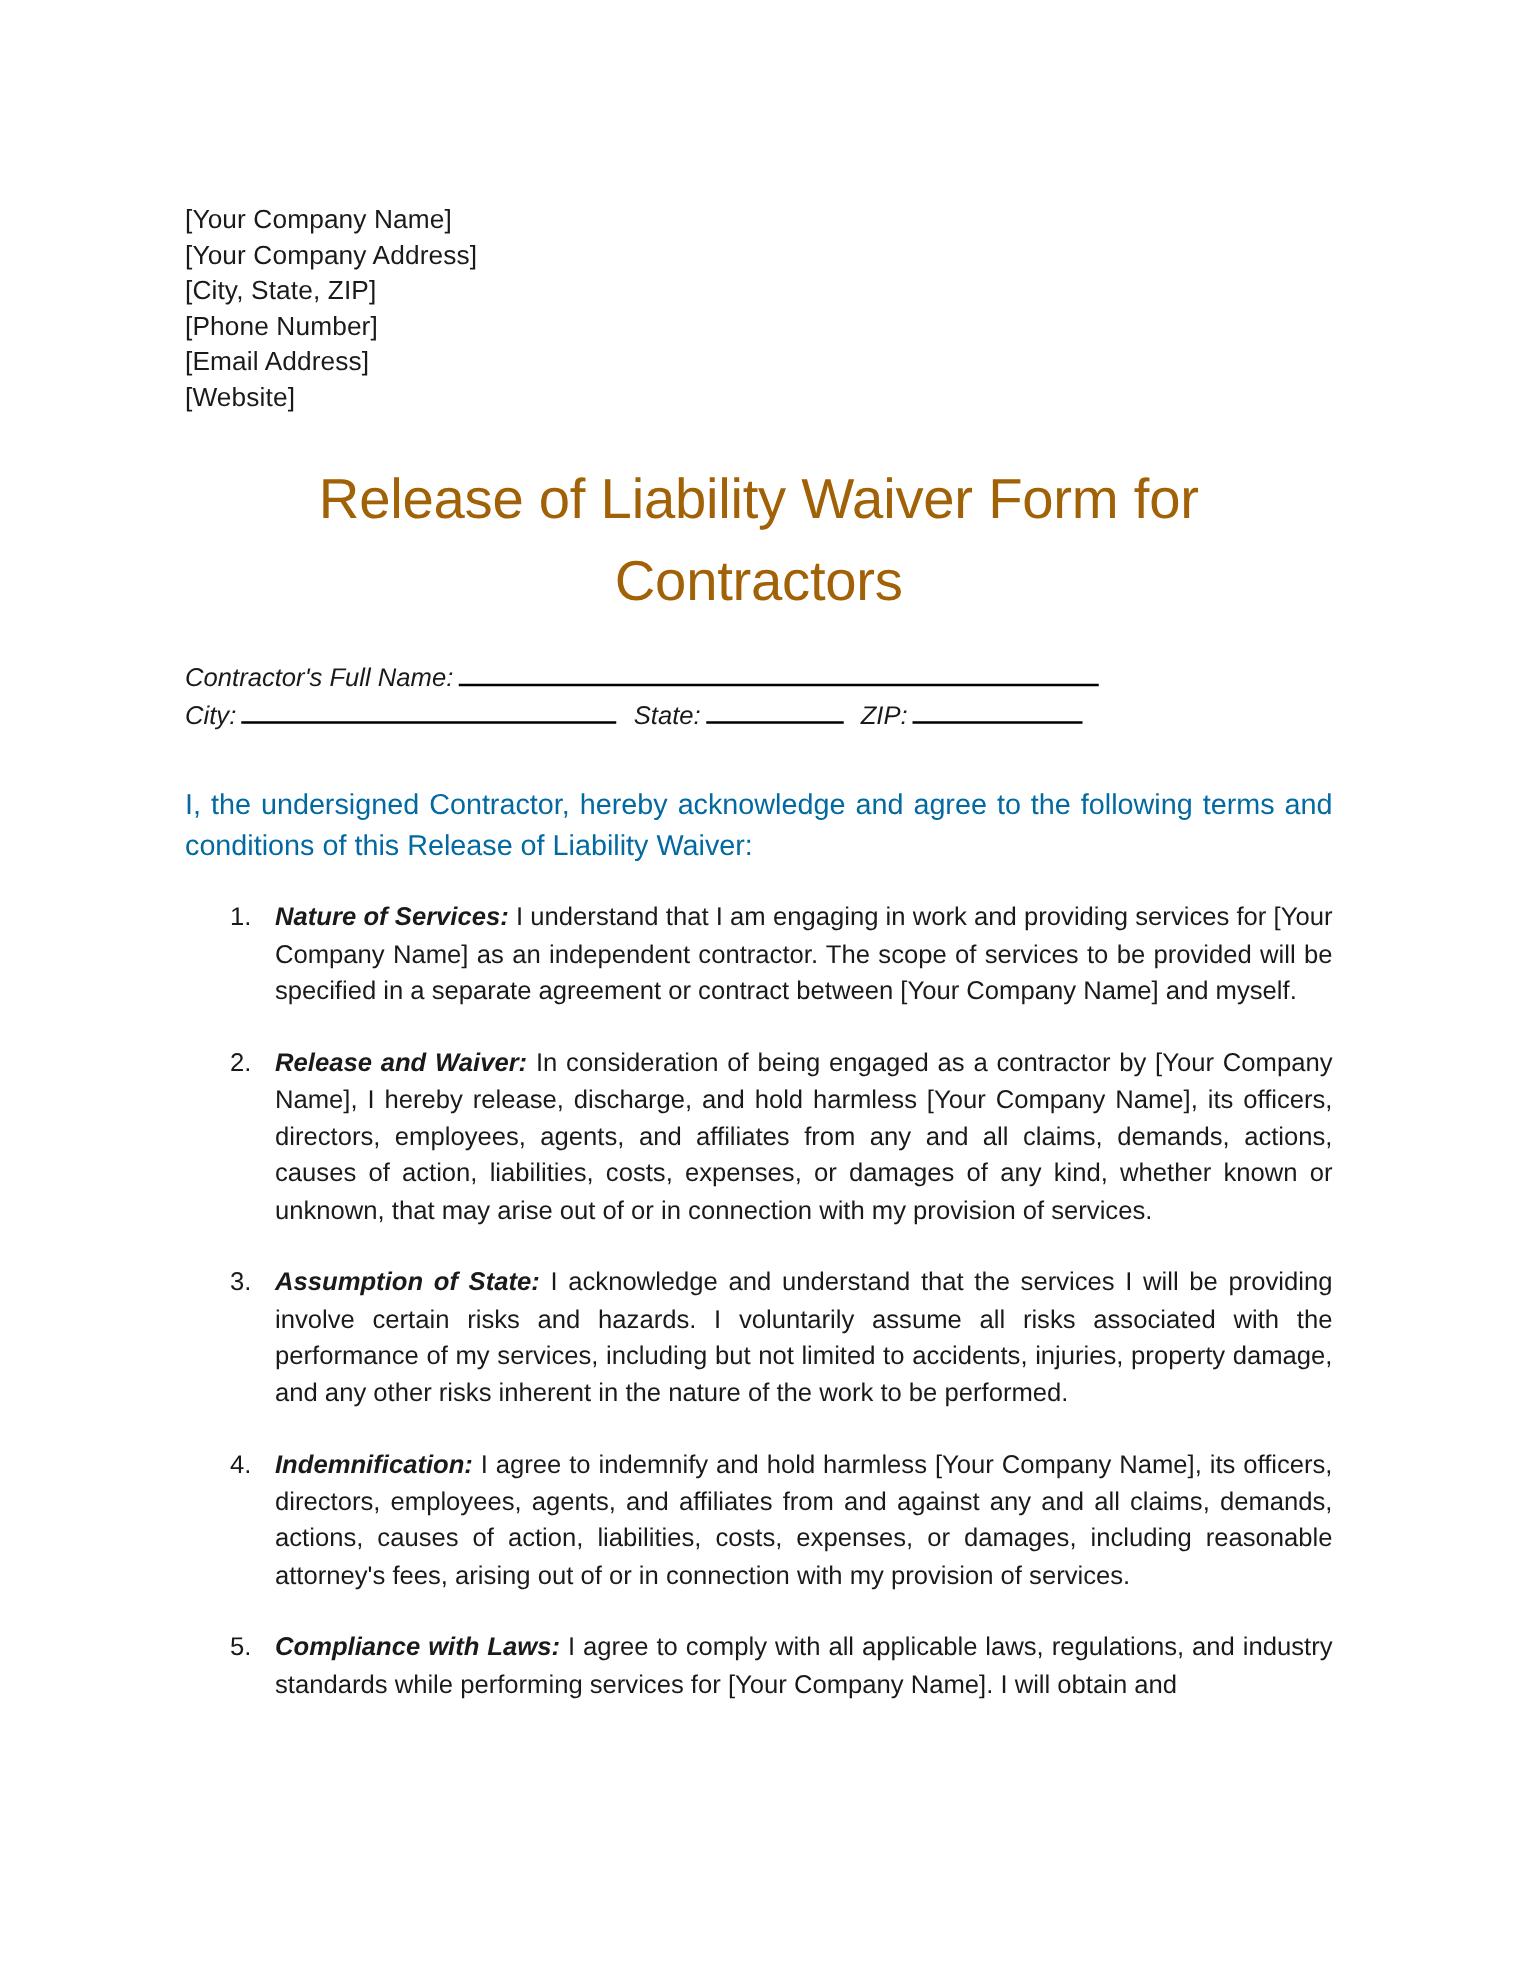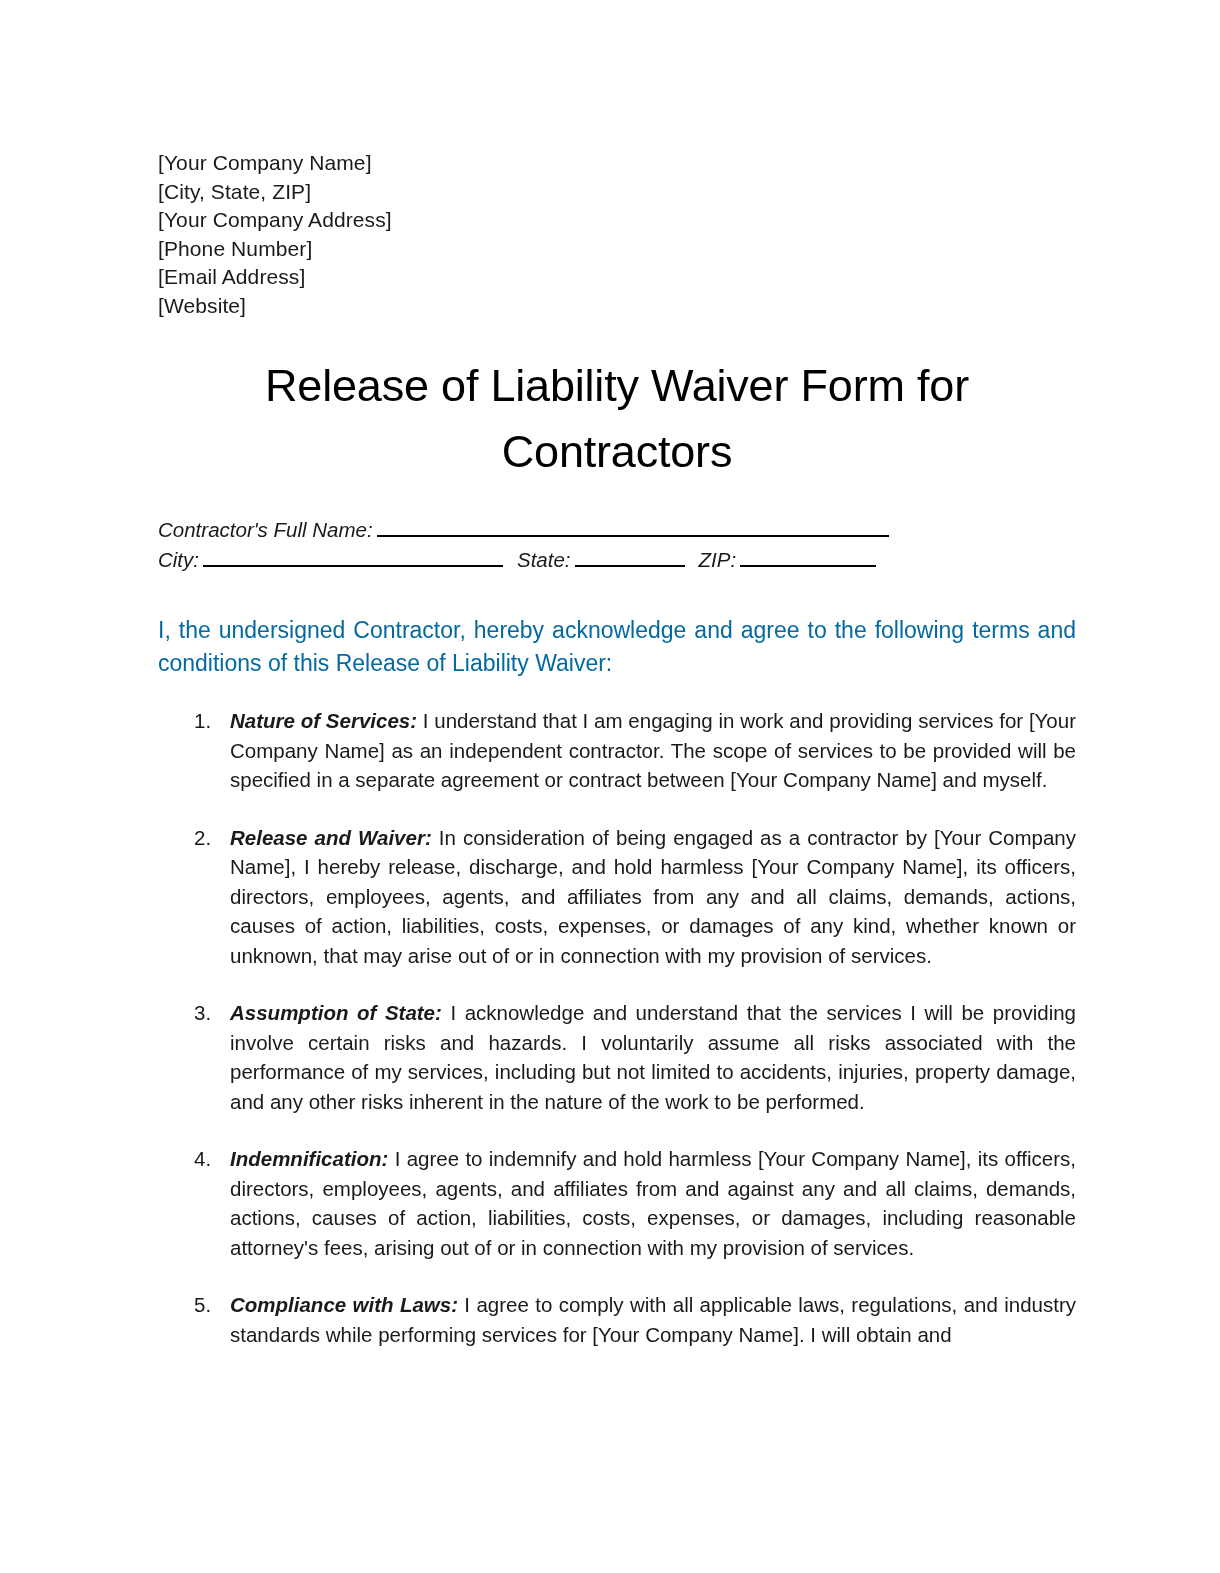--- a/index.html
+++ b/index.html
@@ -15,44 +15,43 @@
     position: relative;
     width: 1220px;
     height: 1573px;
     background: #ffffff;
     overflow: hidden;
     box-sizing: border-box;
   }
   .content {
     position: absolute;
     left: 148px;
-    top: 149px;
+    top: 162px;
     width: 918px;
-    margin-left: 10px;
   }
 
   
   .company-block {
     font-size: 21px;
     line-height: 28.5px;
     color: #1a1a1a;
     letter-spacing: 0.1px;
   }
   .company-line {
     white-space: nowrap;
   }
 
   
   .doc-title {
     margin-top: 33px;
     font-size: 45px;
     line-height: 66px;
     font-weight: 400;
     text-align: center;
-    color: #000000;
+    color: #a16207;
     letter-spacing: -0.2px;
     padding: 0 42px;
   }
 
   
   .fields {
     margin-top: 18px;
     font-size: 20.5px;
     line-height: 29.5px;
     color: #1a1a1a;
@@ -127,22 +126,22 @@
   }
 </style>
 </head>
 <body>
 
 <div class="page">
   <div class="content">
 
     <div class="company-block">
       <div class="company-line">[Your Company Name]</div>
+      <div class="company-line">[Your Company Address]</div>
       <div class="company-line">[City, State, ZIP]</div>
-      <div class="company-line">[Your Company Address]</div>
       <div class="company-line">[Phone Number]</div>
       <div class="company-line">[Email Address]</div>
       <div class="company-line">[Website]</div>
     </div>
 
     <h1 class="doc-title">Release of Liability Waiver Form for Contractors</h1>
 
     <div class="fields">
 
       <div class="field-row">

